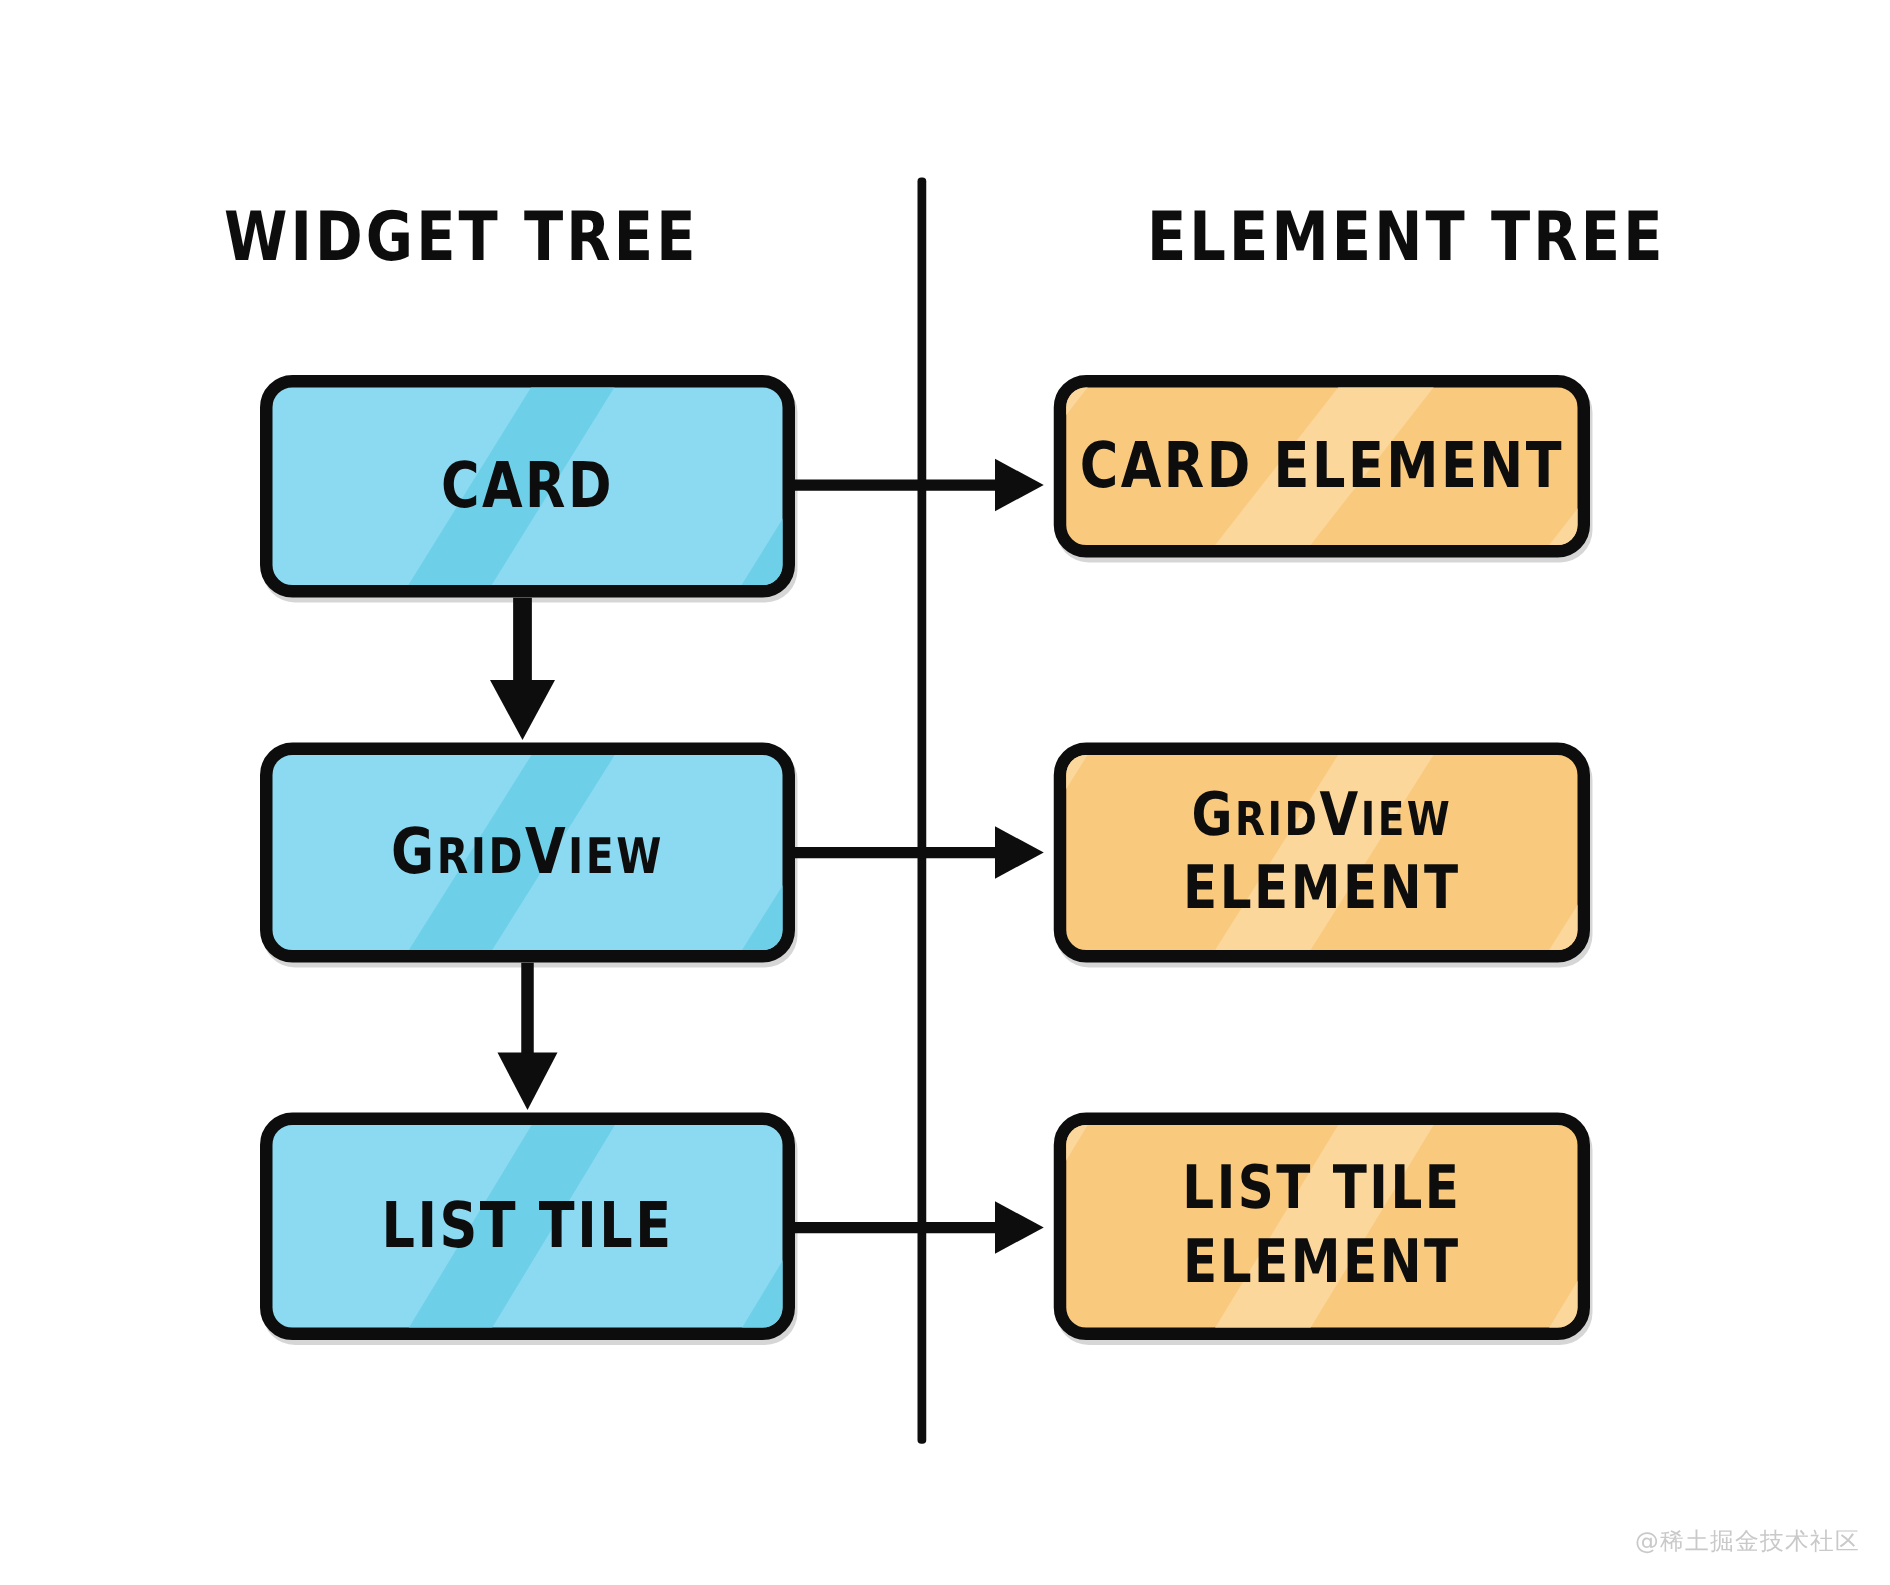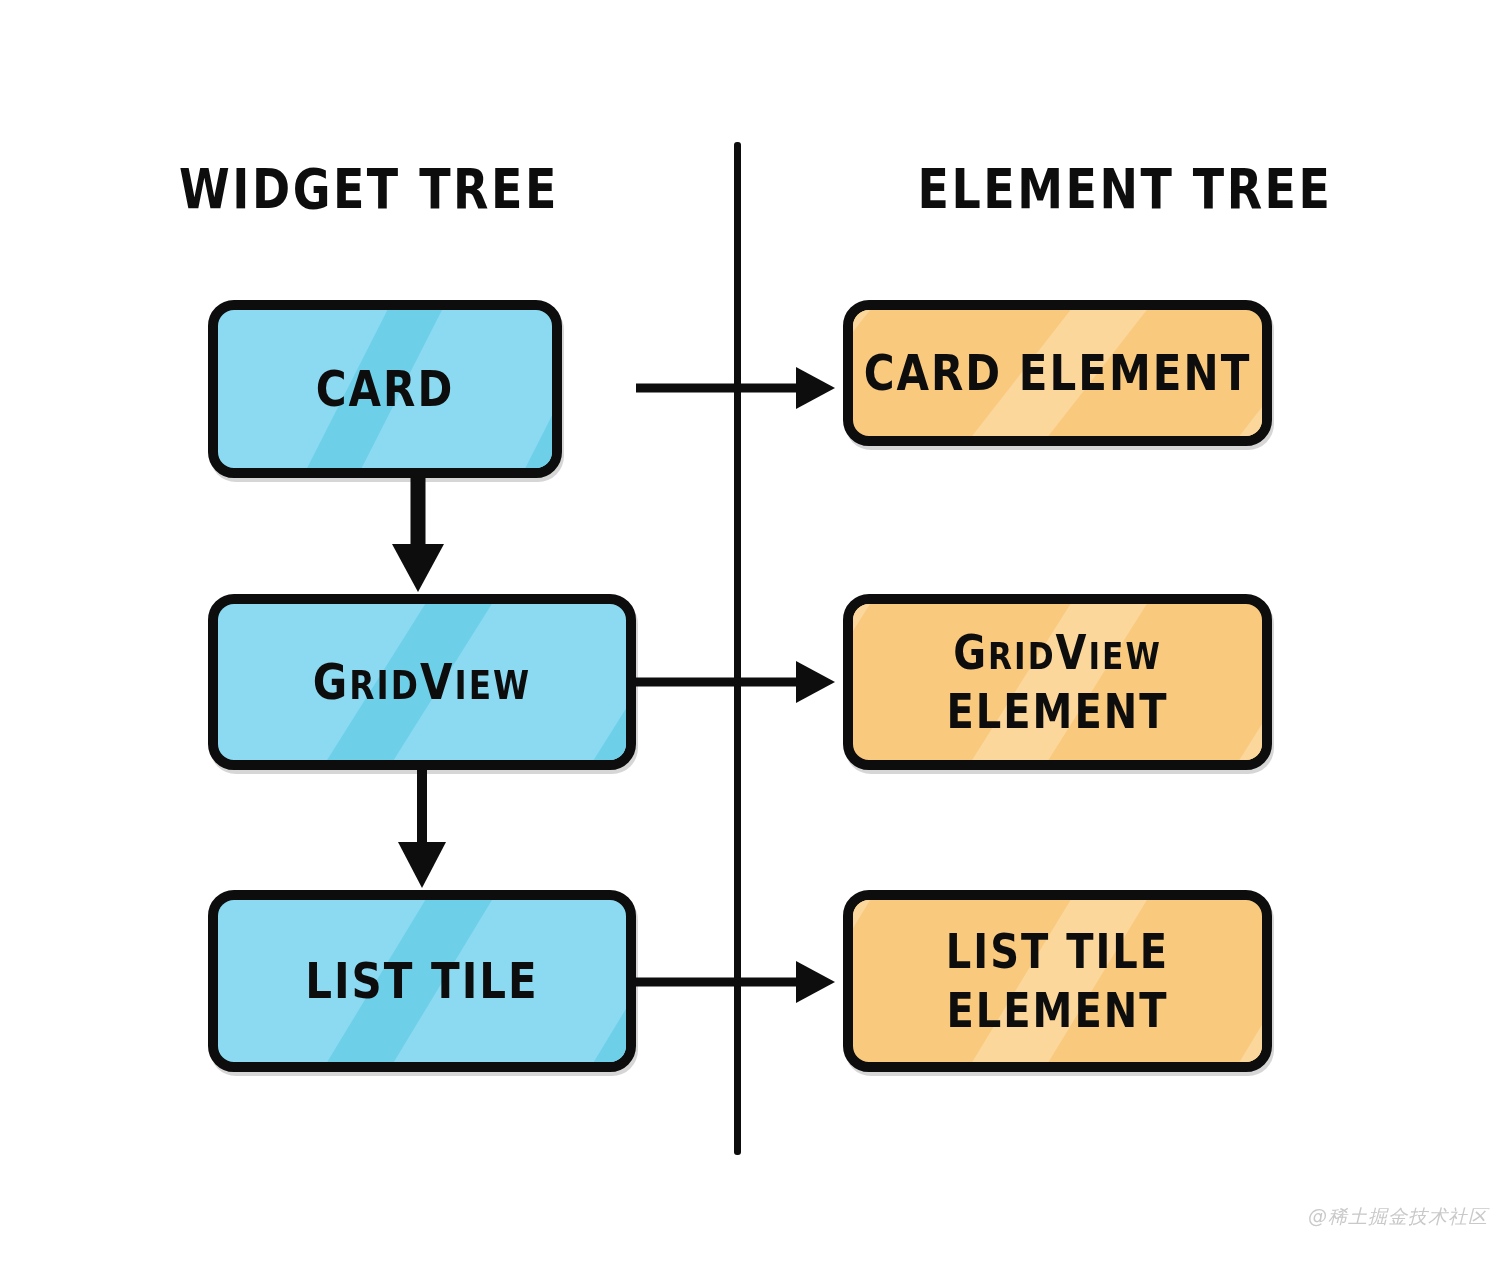--- a/index.html
+++ b/index.html
@@ -100,21 +100,21 @@
   
   .node.blue {
     background: #8BDAF2;
   }
   
   .node.orange {
     background: #F9C97E;
   }
 
   
-  #node-card        { left: 208px; top: 300px;  width: 354px; height: 178px; }
+  #node-card        { left: 208px; top: 300px;  width: 428px; height: 178px; }
   #node-gridview    { left: 208px; top: 594px;  width: 428px; height: 176px; }
   #node-listtile    { left: 208px; top: 890px;  width: 428px; height: 182px; }
   #node-card-el     { left: 843px; top: 300px;  width: 429px; height: 146px; }
   #node-gridview-el { left: 843px; top: 594px;  width: 429px; height: 176px; }
   #node-listtile-el { left: 843px; top: 890px;  width: 429px; height: 182px; }
 
   
   .arrow-h {
     position: absolute;
     left: 636px;
@@ -131,27 +131,26 @@
     width: 80px;
     pointer-events: none;
   }
   #arrow-card-to-gridview  { left: 378px; top: 478px; height: 118px; }
   #arrow-gridview-to-tile  { left: 382px; top: 770px; height: 122px; }
 
   
   #watermark {
     position: absolute;
     right: 24px;
-    bottom: 38px;
+    bottom: 22px;
     font-family: "DejaVu Sans", sans-serif;
     font-size: 19px;
     color: #c9c9c9;
     letter-spacing: 1px;
     white-space: nowrap;
-    font-style: italic;
   }
 </style>
 </head>
 <body>
 
 <div id="canvas">
 
   <div class="col-title" id="title-widget-tree">WIDGET TREE</div>
   <div class="col-title" id="title-element-tree">ELEMENT TREE</div>
 

